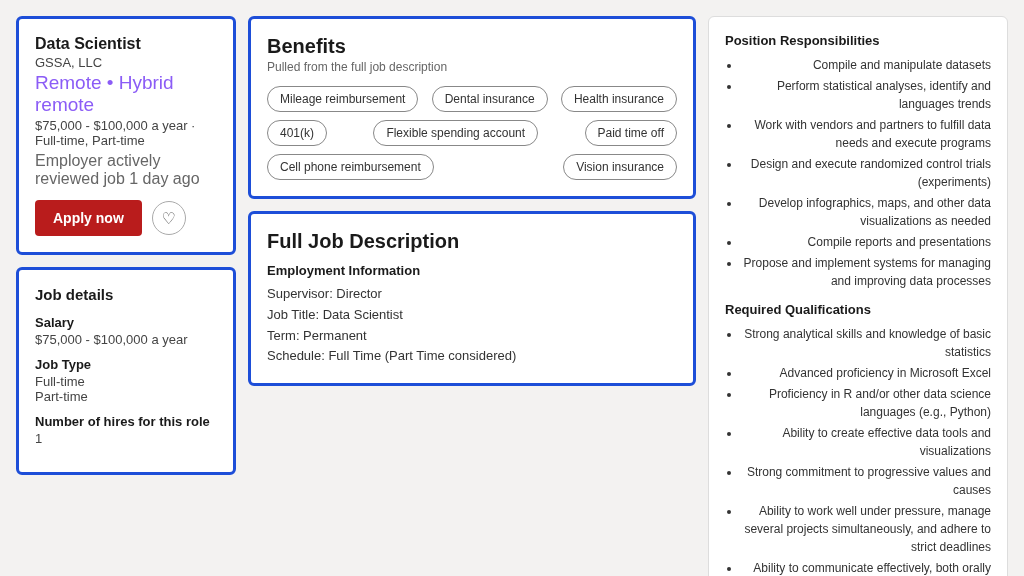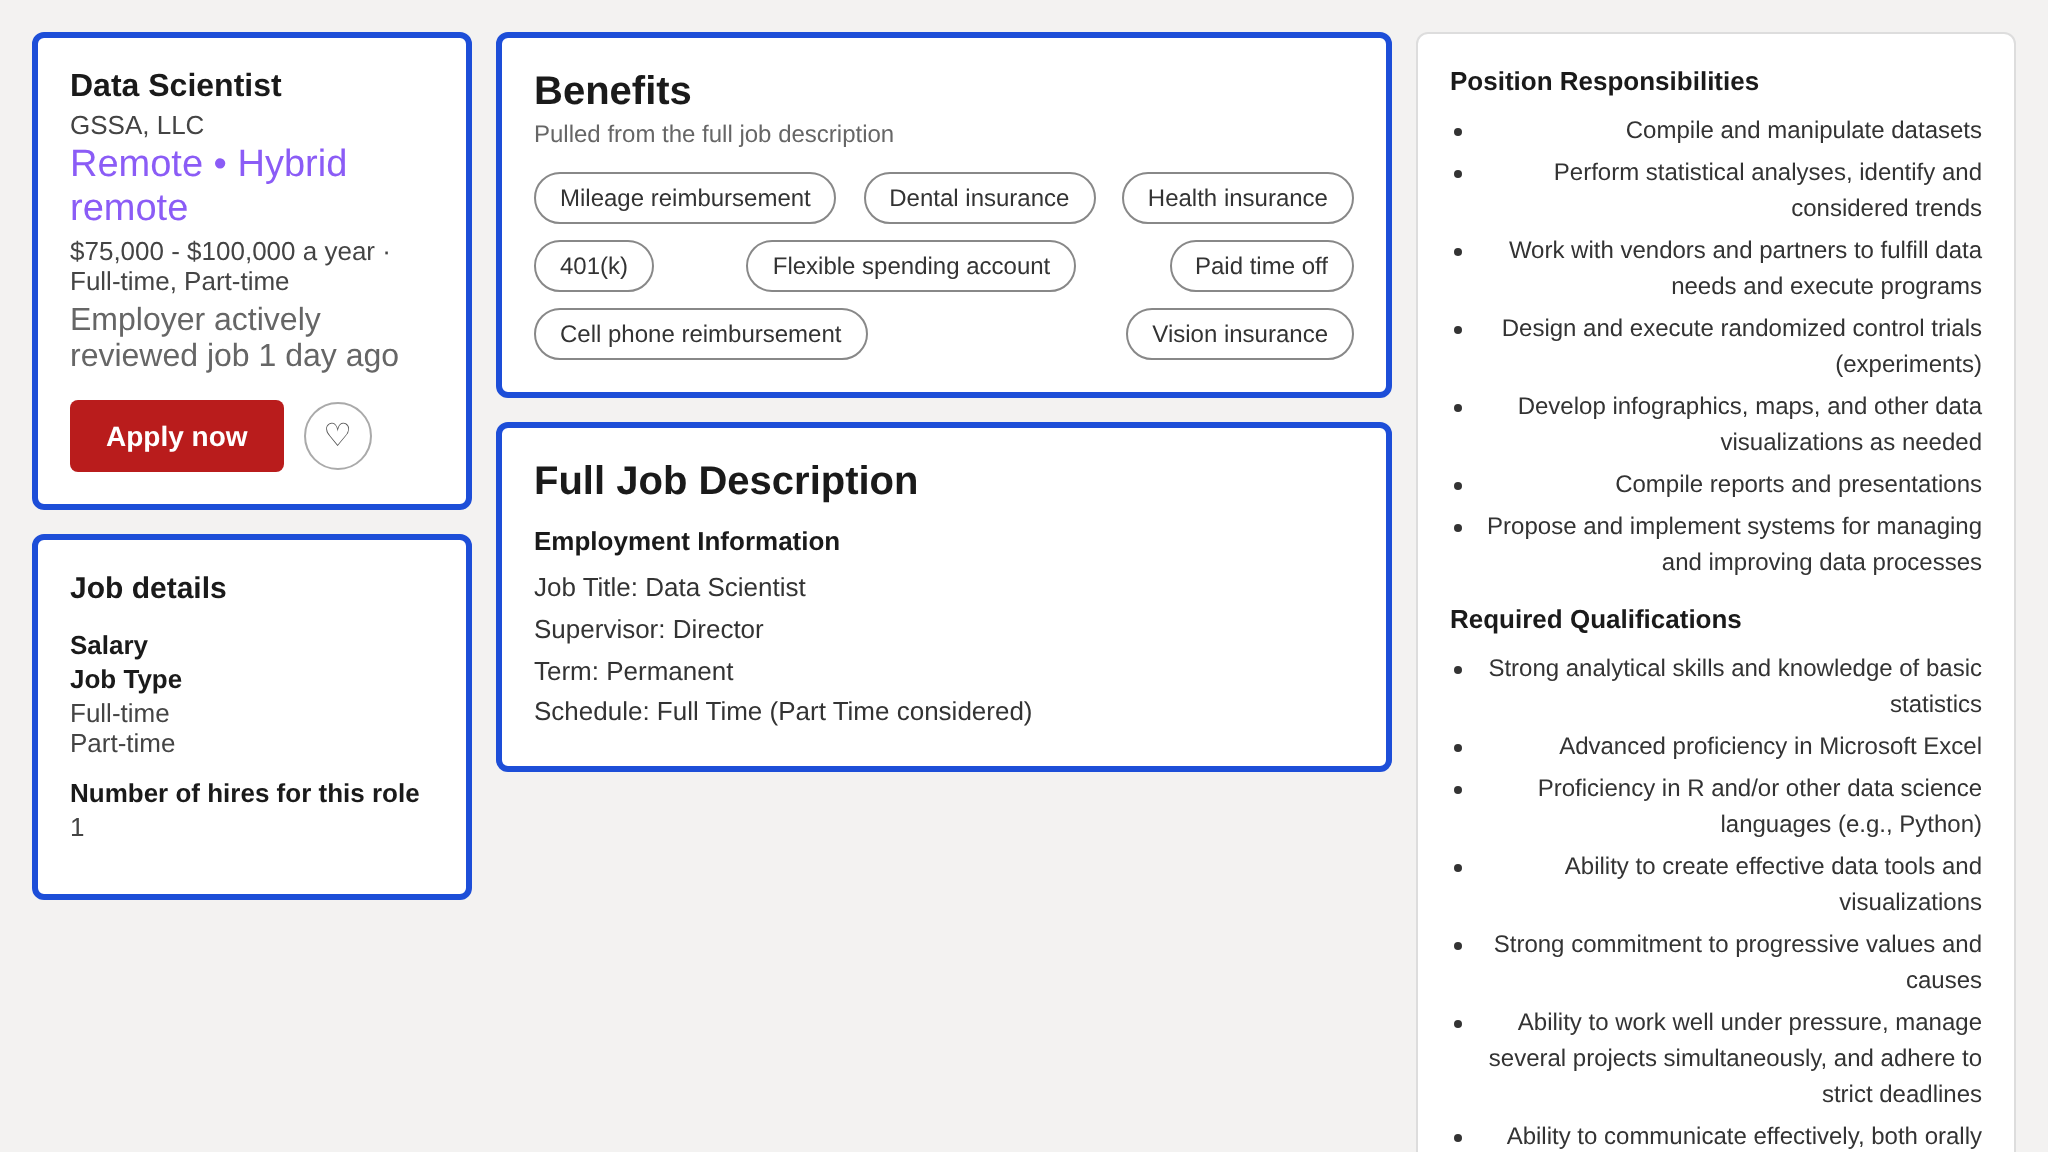--- a/index.html
+++ b/index.html
@@ -202,20 +202,21 @@
         <button class="apply-btn">Apply now</button>
         <div class="save-btn">
           <span>♡</span>
         </div>
       </div>
     </div>
 
     <div class="card">
       <div class="job-details-title">Job details</div>
       <div class="detail-label">Salary</div>
+      <div class="detail-value">$75,000 - $100,000 a year</div>
       <div class="detail-label">Job Type</div>
       <div class="detail-value">
         <div>Full-time</div>
         <div>Part-time</div>
       </div>
       <div class="detail-label">Number of hires for this role</div>
       <div class="detail-value">1</div>
     </div>
   </div>
 
@@ -235,36 +236,36 @@
           <span class="tag">Cell phone reimbursement</span>
           <span class="tag">Vision insurance</span>
         </div>
     </div>
 
     <div class="card">
       <div class="full-desc-title">Full Job Description</div>
       <div class="emp-info-title">Employment Information</div>
       <div class="emp-info-lines">
 
-      <div class="emp-info-line">Job Title: Data Scientist</div>
-          <div class="emp-info-line">Supervisor: Director</div>
+      <div class="emp-info-line">Supervisor: Director</div>
+          <div class="emp-info-line">Job Title: Data Scientist</div>
           <div class="emp-info-line">Term: Permanent</div>
           <div class="emp-info-line">Schedule: Full Time (Part Time considered)</div>
         </div>
     </div>
   </div>
 
   <div class="right-panel">
     <div class="right-card">
 
       <div class="section-title">Position Responsibilities</div>
       <ul class="bullet-list">
 
       <li>Compile and manipulate datasets</li>
-          <li>Perform statistical analyses, identify and considered trends</li>
+          <li>Perform statistical analyses, identify and languages trends</li>
           <li>Work with vendors and partners to fulfill data needs and execute programs</li>
           <li>Design and execute randomized control trials (experiments)</li>
           <li>Develop infographics, maps, and other data visualizations as needed</li>
           <li>Compile reports and presentations</li>
           <li>Propose and implement systems for managing and improving data processes</li>
         </ul>
 
       <div class="section-title">Required Qualifications</div>
       <ul class="bullet-list">
 

